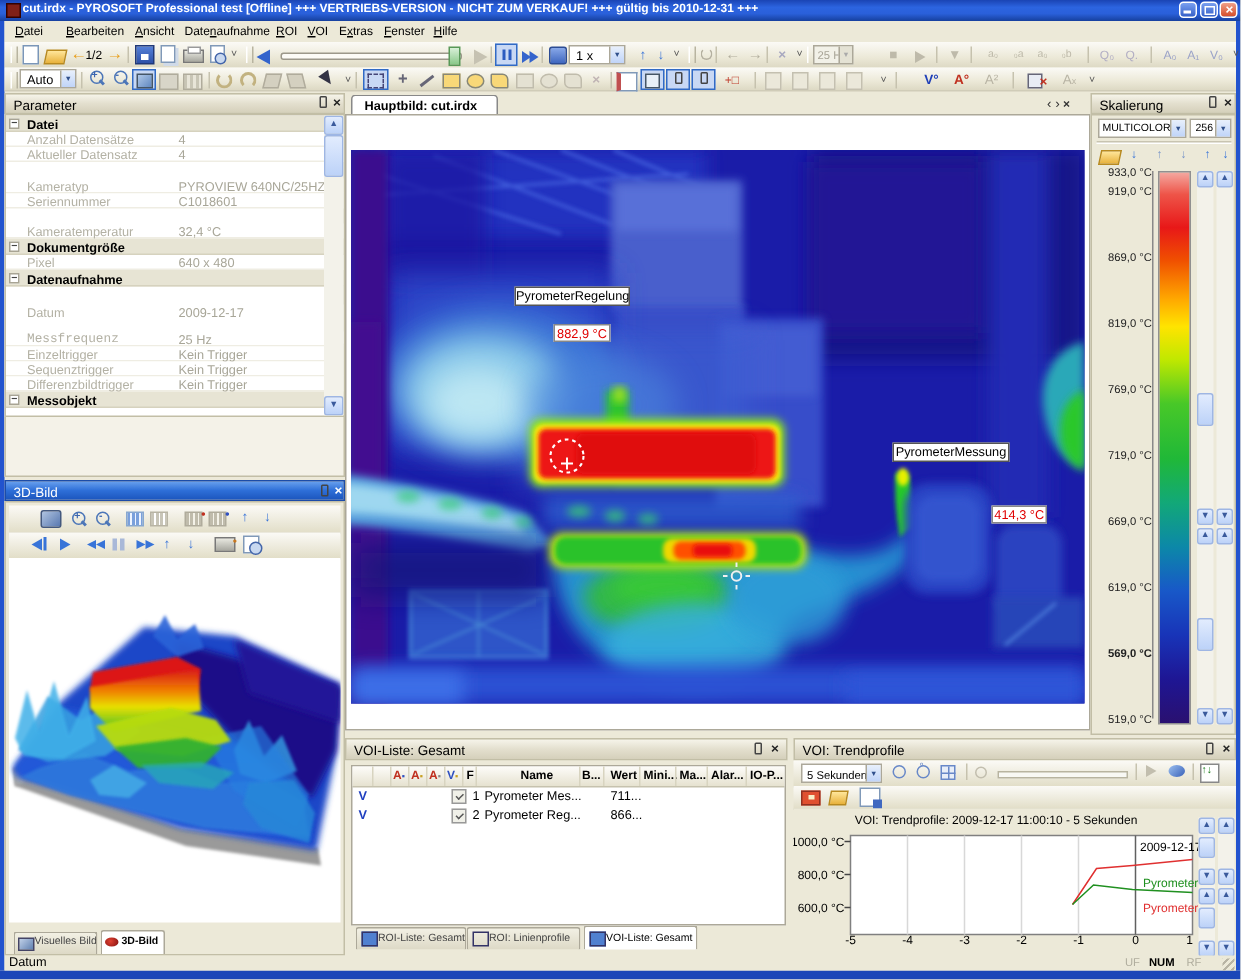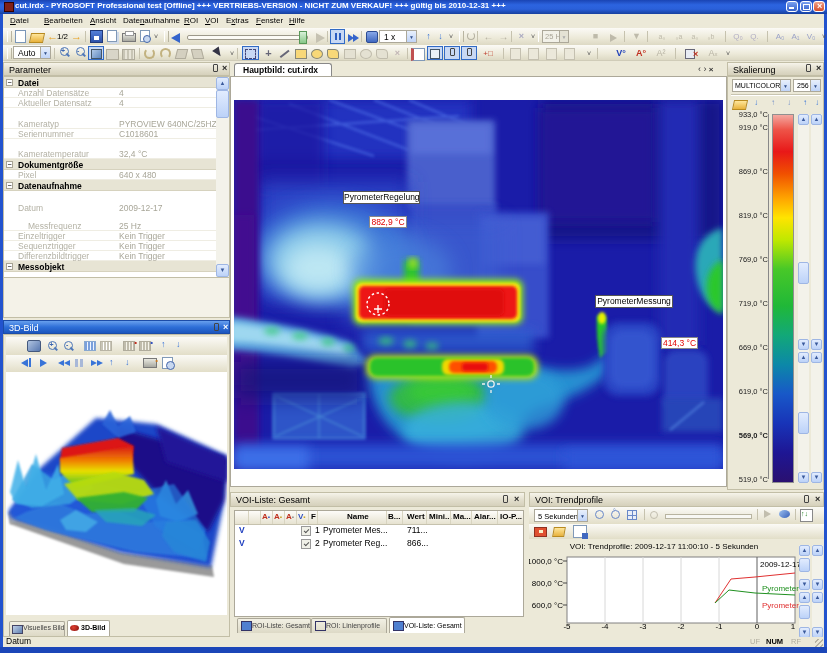--- a/index.html
+++ b/index.html
@@ -297,21 +297,21 @@
     </div>
  <div class="g-sec" style="top:103px;height:11px;">
       <div class="minus">−</div>
       <span style="position:absolute;left:14px;top:1px;">Datenaufnahme</span>
     </div>
  <div class="g-row" style="top:114px;height:26px;margin-top:12px;">
       <span style="position:absolute;left:14px;">Datum</span>
       <span class="g-val">2009-12-17</span>
     </div>
  <div class="g-row" style="top:144px;height:10px;">
-      <span style="position:absolute;left:24px;">Messfrequenz</span>
+      <span style="position:absolute;left:14px;font-family:Liberation Mono, monospace;">Messfrequenz</span>
       <span class="g-val">25 Hz</span>
     </div>
  <div class="g-row" style="top:154px;height:10px;">
       <span style="position:absolute;left:14px;">Einzeltrigger</span>
       <span class="g-val">Kein Trigger</span>
     </div>
  <div class="g-row" style="top:164px;height:10px;">
       <span style="position:absolute;left:14px;">Sequenztrigger</span>
       <span class="g-val">Kein Trigger</span>
     </div>

